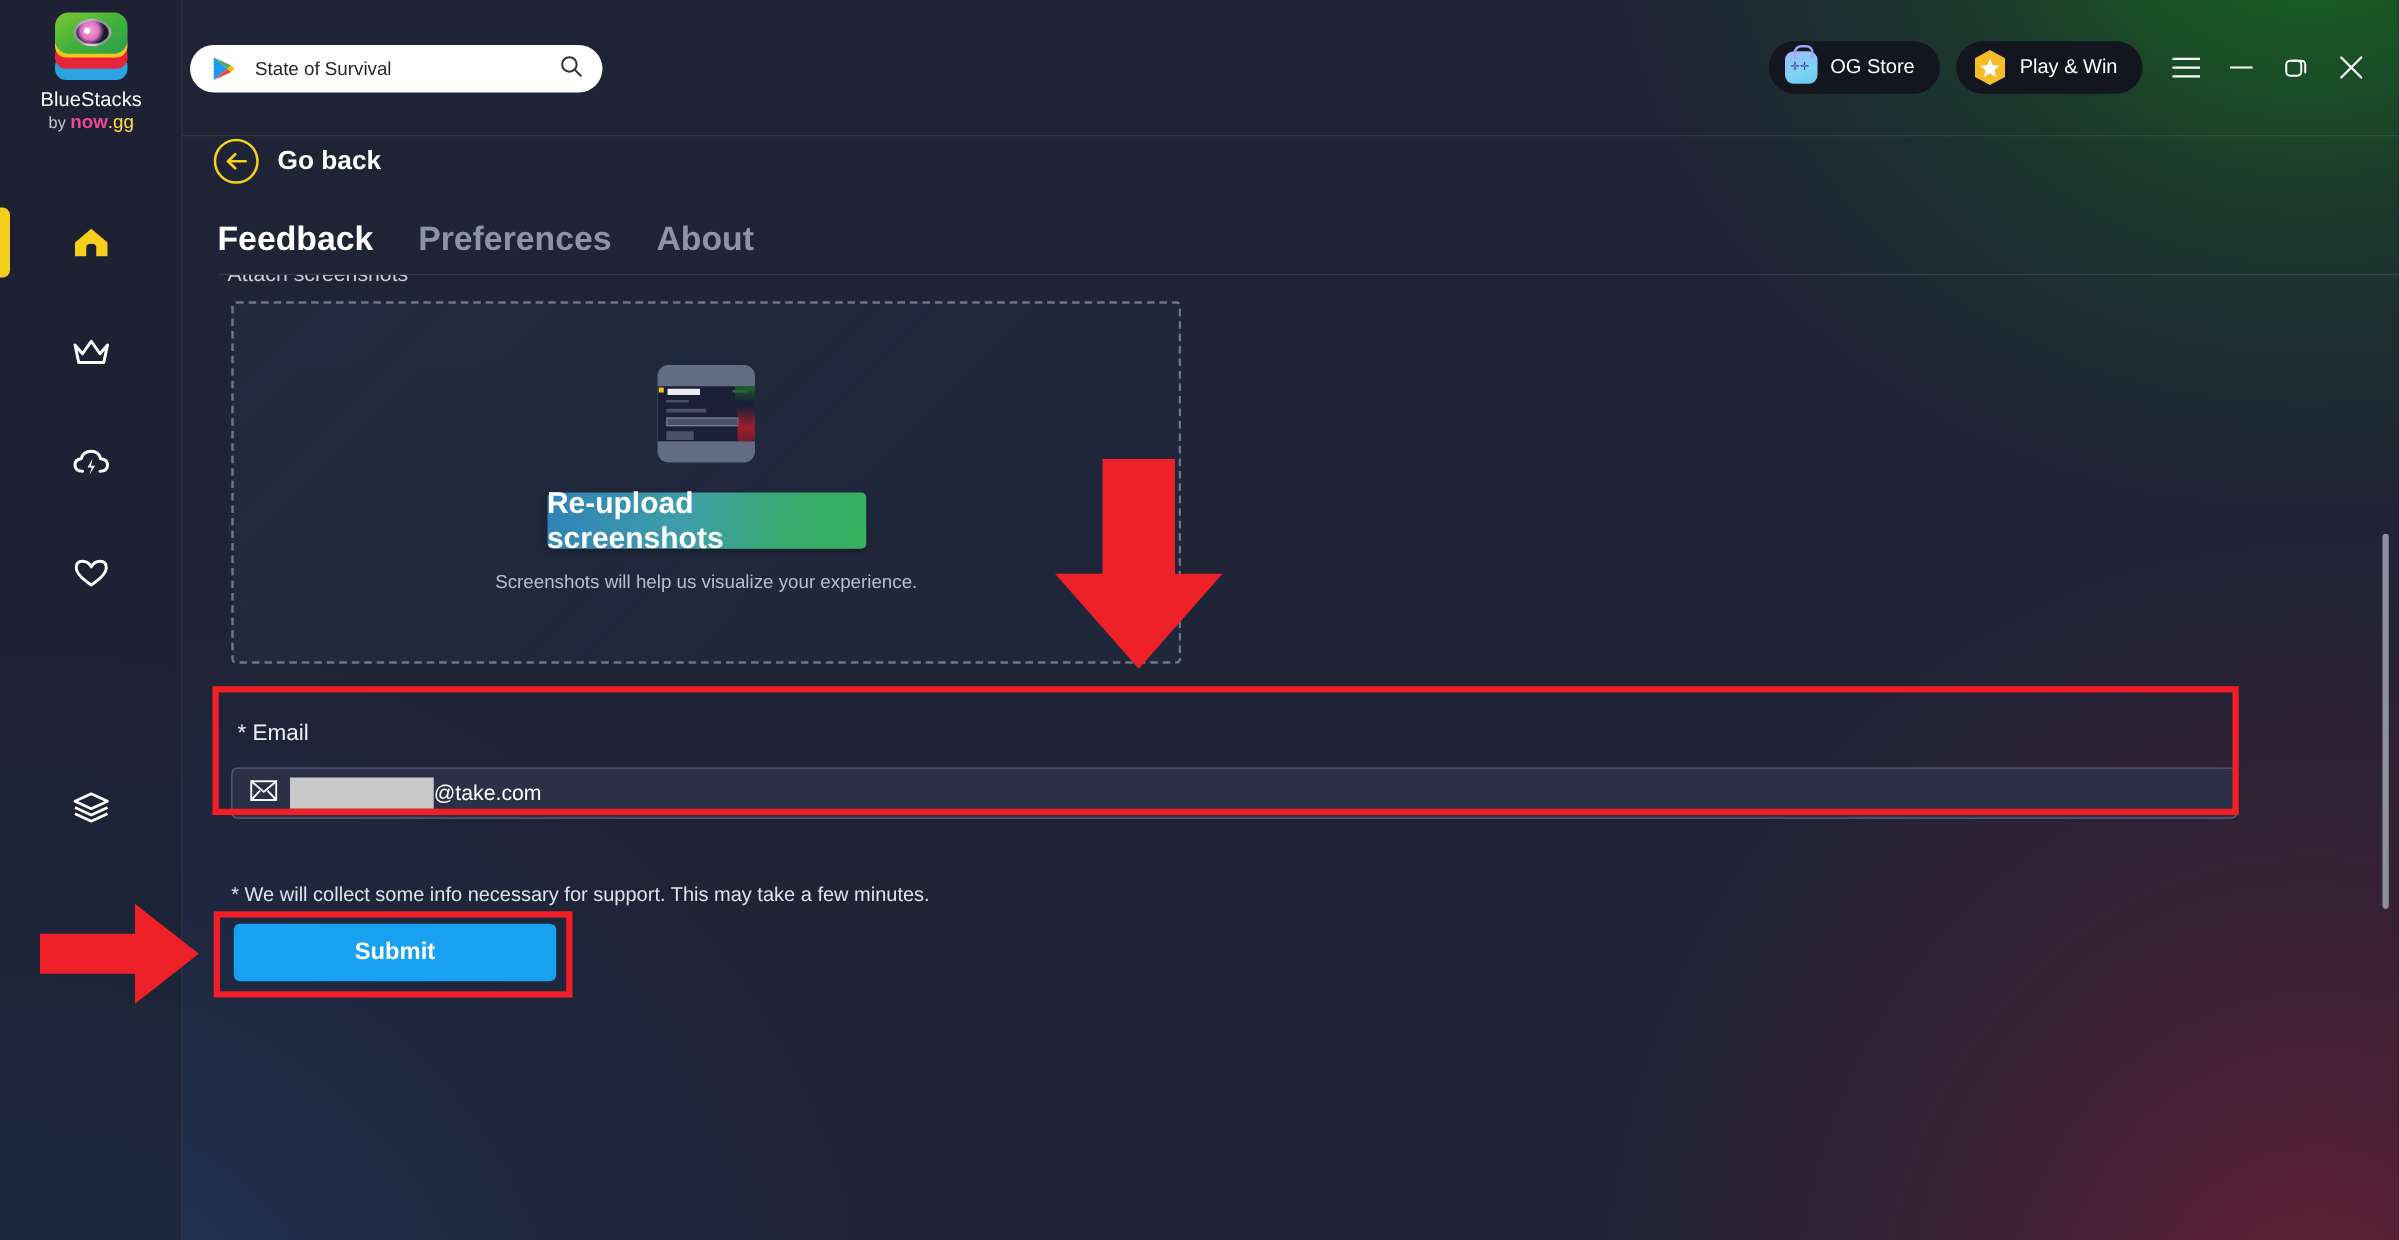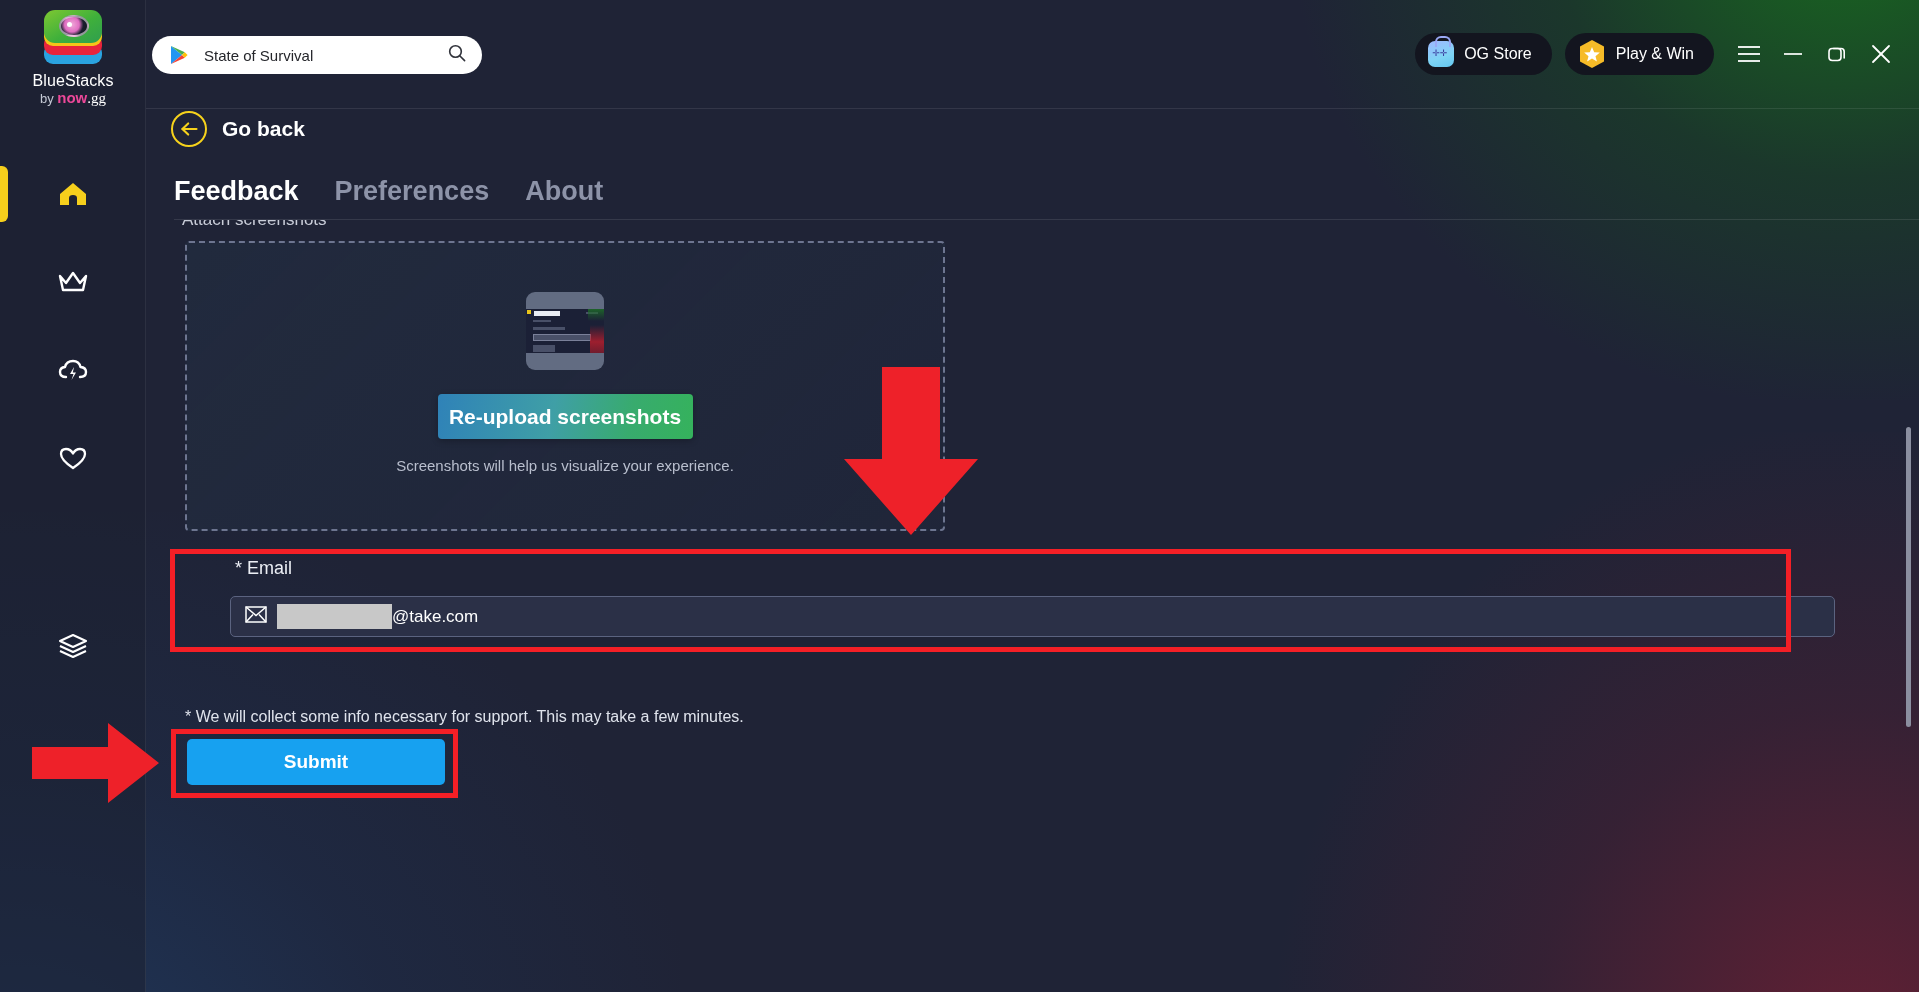--- a/index.html
+++ b/index.html
@@ -185,26 +185,26 @@
     position: absolute; right: 0; top: 0; width: 16px; height: 12px;
     background: linear-gradient(180deg, rgba(30,110,40,0.85), rgba(30,110,40,0));
   }
   .thumb-inner .ti-yellow { position: absolute; left: 1px; top: 1px; width: 4px; height: 4px; background: #e8c419; }
 
   .reupload-btn {
     margin-top: 24px;
     width: 255px; height: 45px; border-radius: 4px;
     background: linear-gradient(100deg, #2f82b8 0%, #3f9fa6 45%, #38ab6e 75%, #35b25c 100%);
     display: flex; align-items: center; justify-content: center;
-    font-size: 21px; font-weight: 700; color: #ffffff; cursor: pointer;
+    font-size: 24px; font-weight: 700; color: #ffffff; cursor: pointer;
     box-shadow: 0 2px 6px rgba(0,0,0,0.25);
   }
   .dz-hint { margin-top: 18px; font-size: 15px; color: #b9bfce; }
 
-  .email-group { position: absolute; left: 39px; top: 338px; width: 1605px; margin-left: 45px; }
+  .email-group { position: absolute; left: 39px; top: 356px; width: 1605px; }
   .email-label { font-size: 18px; color: #eceff5; margin-left: 5px; }
   .email-input {
     margin-top: 17px; width: 1605px; height: 41px;
     background: #2b3047; border: 1px solid #5b6380; border-radius: 5px;
     display: flex; align-items: center; padding: 0 14px; cursor: text;
   }
   .email-redact {
     width: 115px; height: 25px; background: #c8c8c8; margin-left: 10px; flex: 0 0 auto;
   }
   .email-domain { font-size: 17px; color: #ffffff; }
@@ -250,21 +250,21 @@
       <div class="logo-mark">
         <div class="slab blue"></div>
         <div class="slab red"></div>
         <div class="slab yellow"></div>
         <div class="slab green"></div>
         <div class="logo-eye"></div>
       </div>
       <div class="logo-text">BlueStacks</div>
       <div class="logo-sub">
         <span>by</span>
-        <span class="nowgg">now</span><span class="nowgg" style="color:#ffffff;font-weight:400;font-family:Liberation Serif, serif;">.gg</span>
+        <span class="nowgg">now</span><span class="nowgg" style="color:#fde047;font-weight:400;">.gg</span>
       </div>
     </div>
 
     <div class="side-nav">
       <div class="side-item active">
         <div class="bar"></div>
         <span>
           <svg width="30" height="26" viewBox="0 0 30 26">
               <path d="M15 2 L28 13 L28 24 L19 24 L19 17 Q19 14 15 14 Q11 14 11 17 L11 24 L2 24 L2 13 Z" fill="#f6cf1c"></path>
             </svg>

